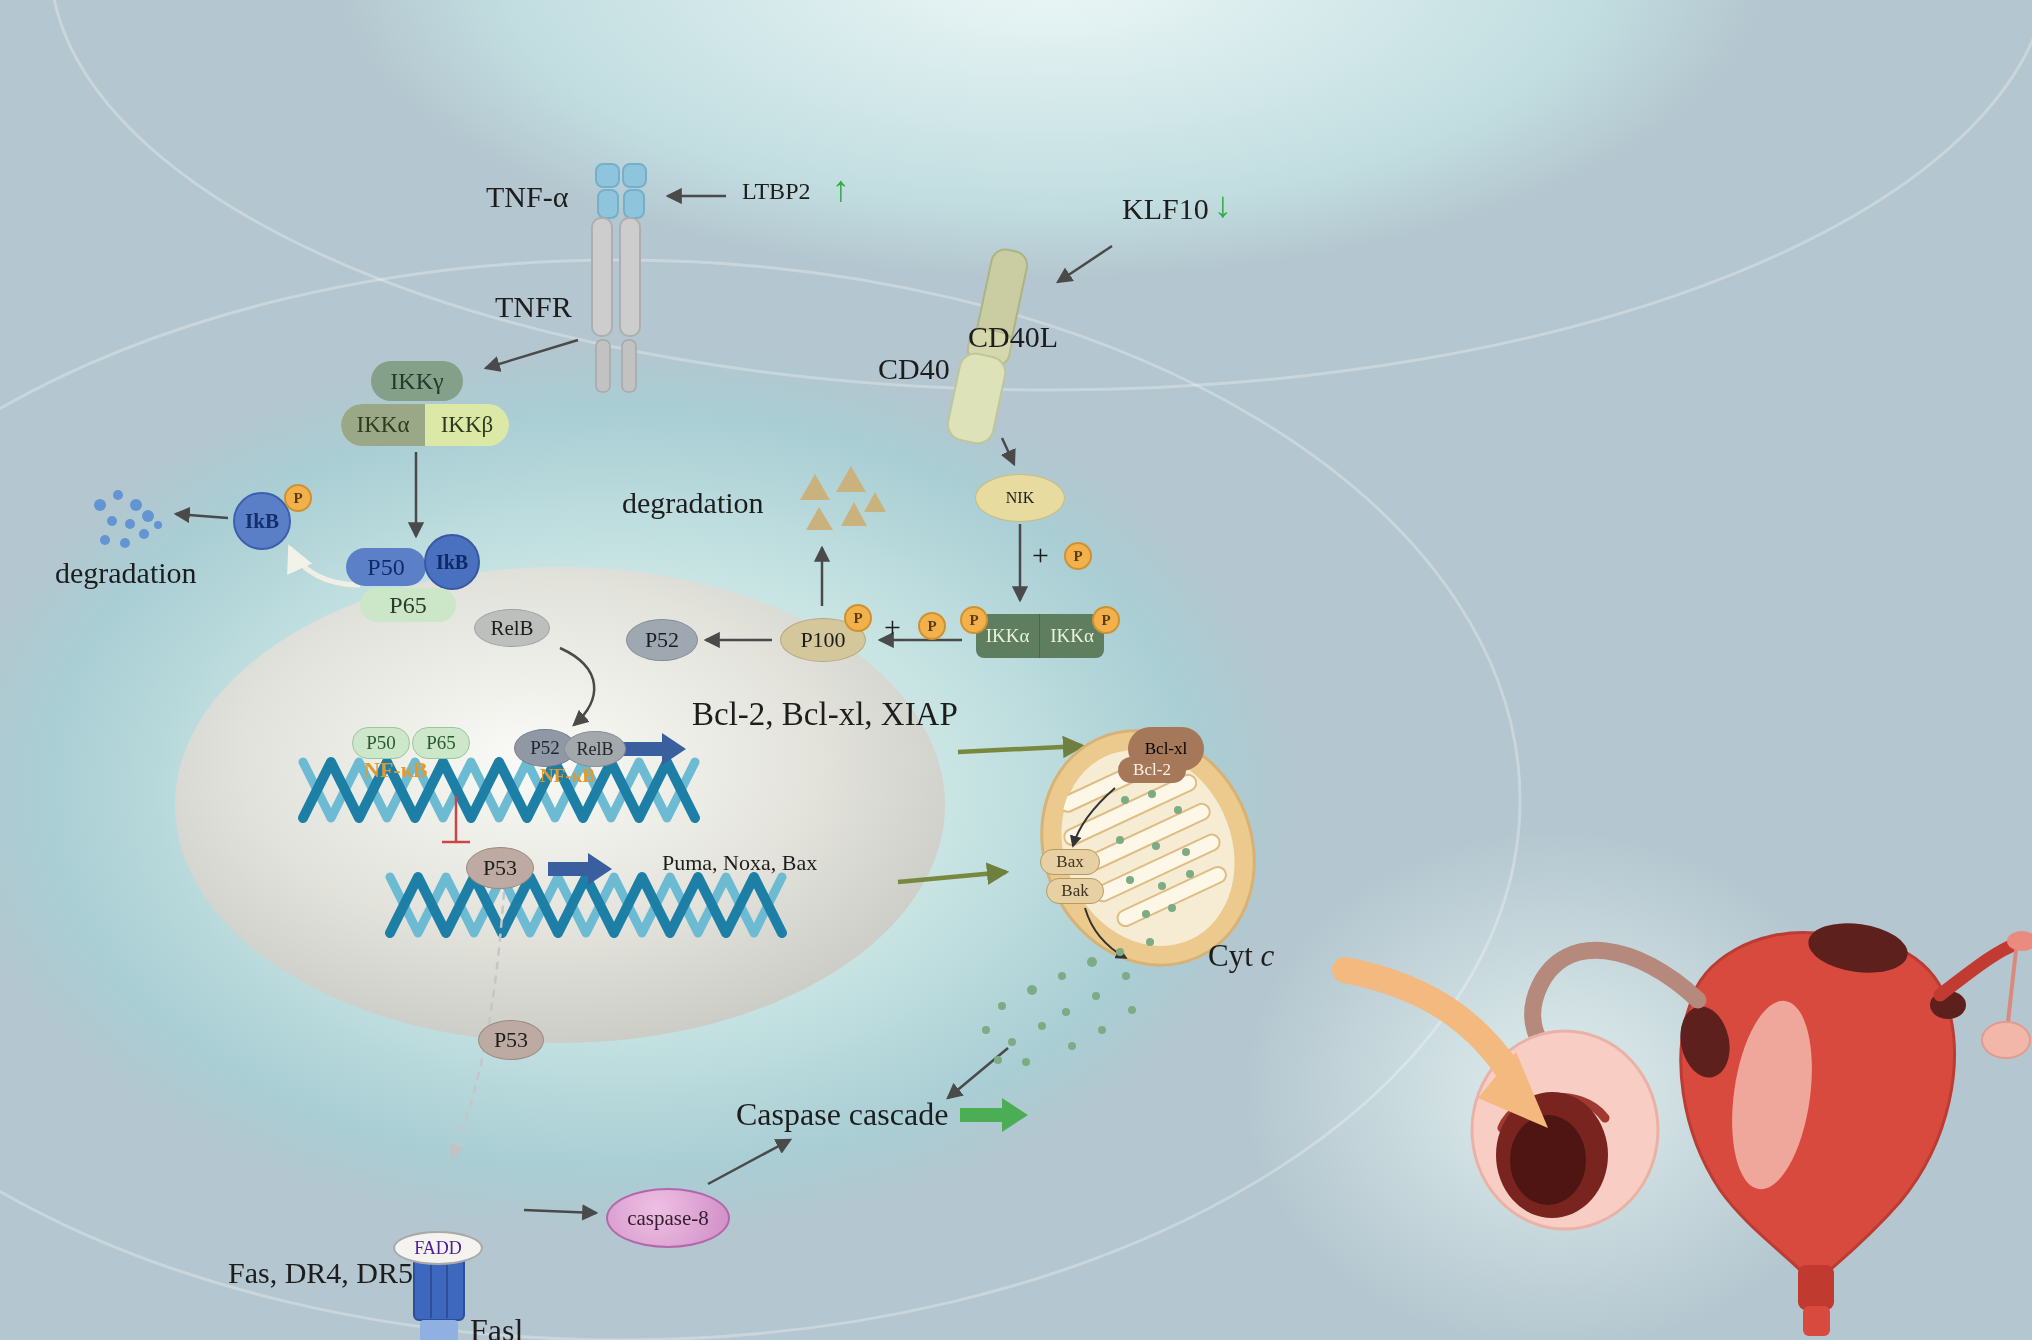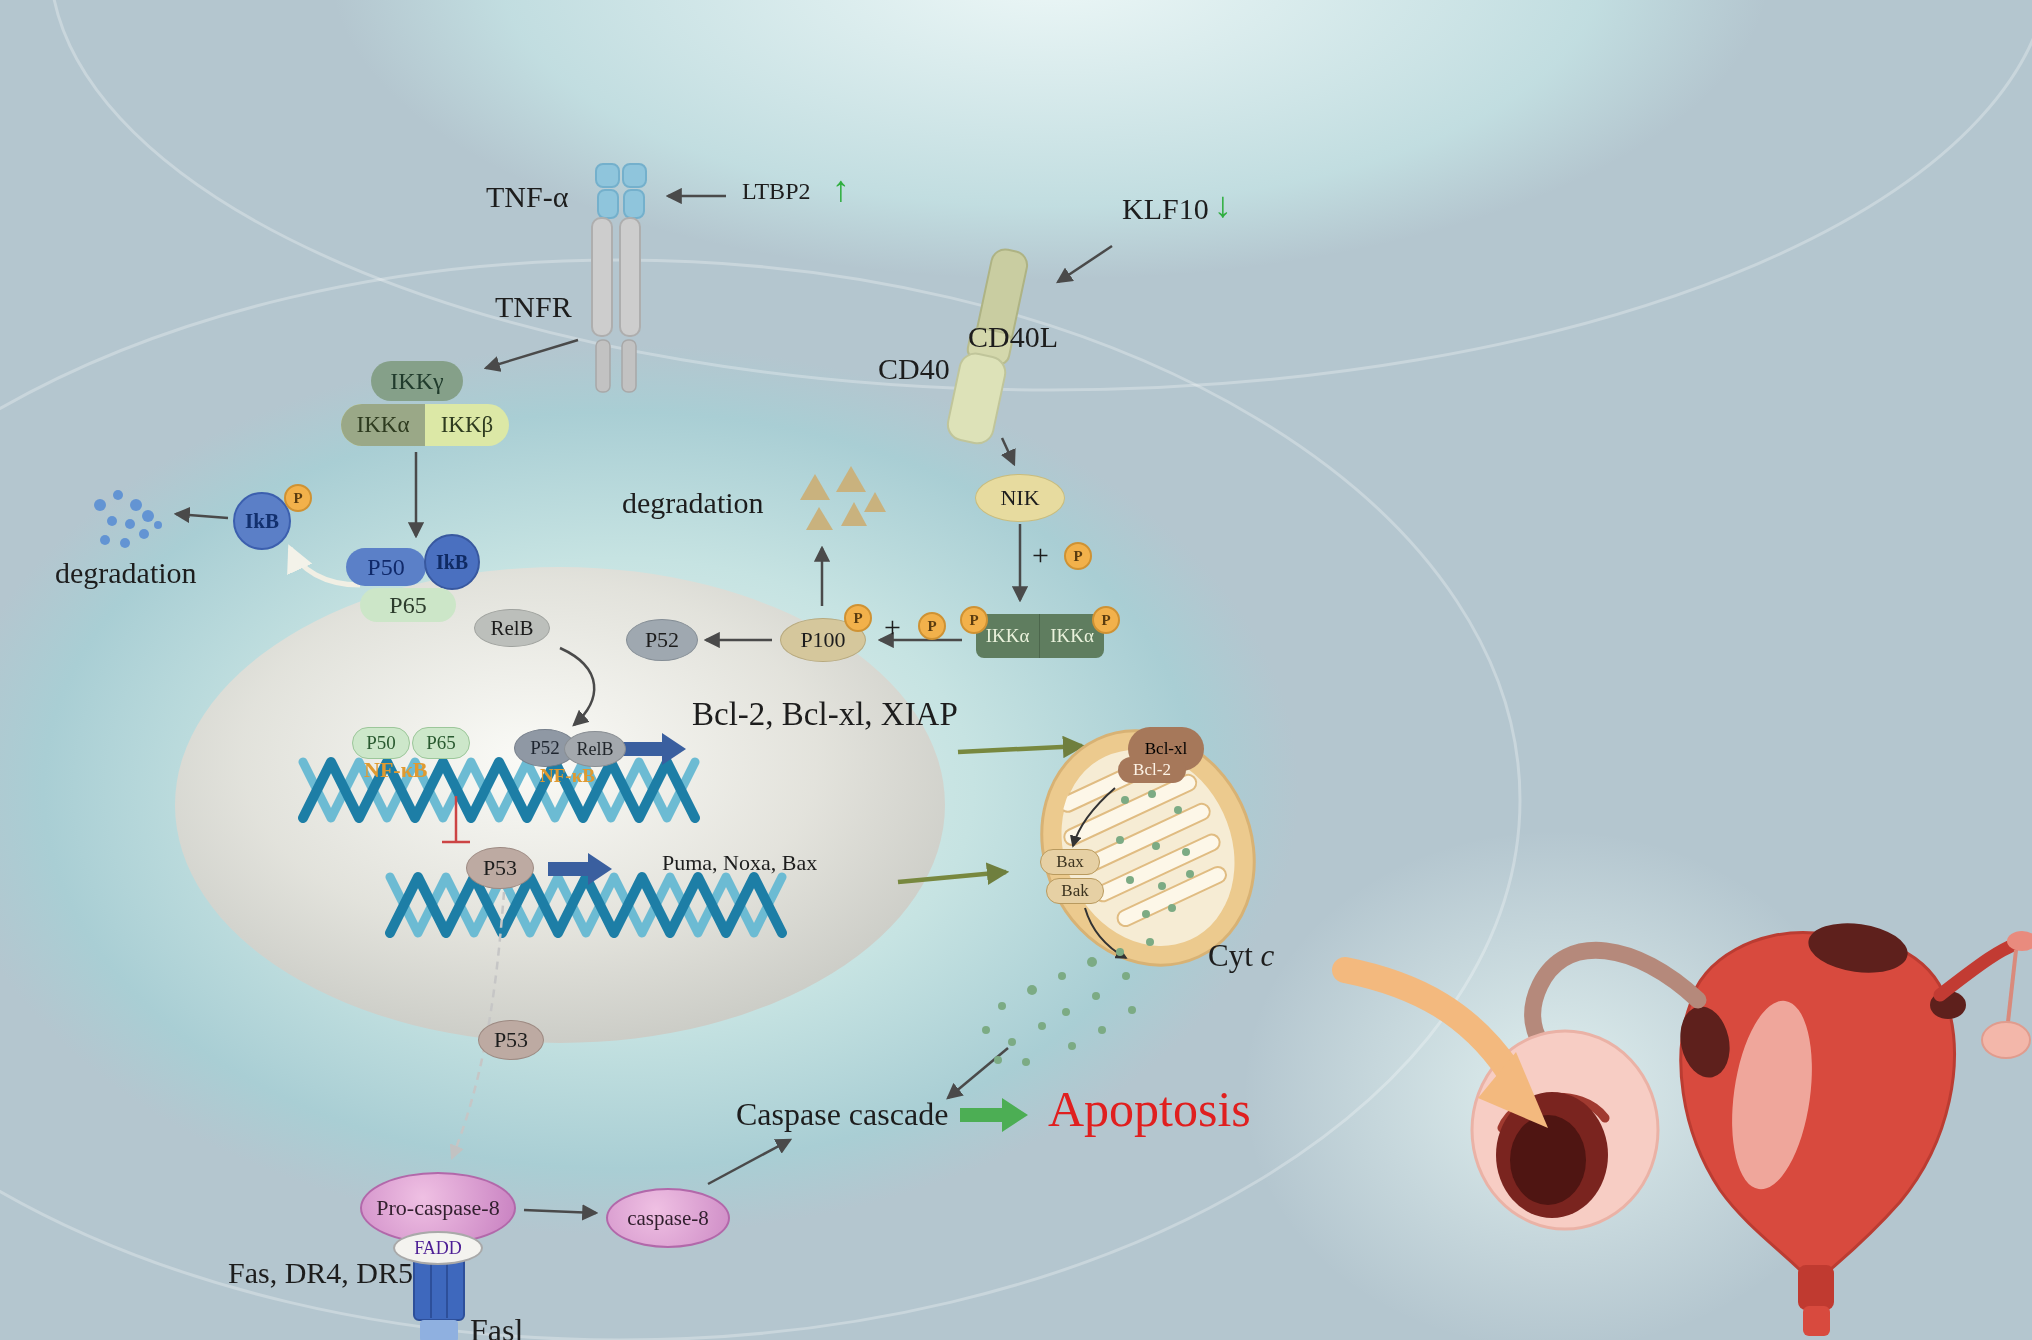--- a/index.html
+++ b/index.html
@@ -238,36 +238,35 @@
   <div class="lbl" style="left:968px; top:300px; font-size:30px;margin-top:20px;">CD40L</div>
   <div class="lbl" style="left:878px; top:352px; font-size:30px;">CD40</div>
   <div class="lbl" style="left:55px; top:556px; font-size:30px;">degradation</div>
   <div class="lbl" style="left:622px; top:486px; font-size:30px;">degradation</div>
   <div class="lbl" style="left:1032px; top:538px; font-size:30px;">+</div>
   <div class="lbl" style="left:884px; top:610px; font-size:30px;">+</div>
   <div class="lbl" style="left:692px; top:696px; font-size:33px;">Bcl-2, Bcl-xl, XIAP</div>
   <div class="lbl" style="left:662px; top:850px; font-size:22px;">Puma, Noxa, Bax</div>
   <div class="lbl" style="left:1208px; top:938px; font-size:31px;"><span>Cyt</span> <span style="font-style:italic">c</span></div>
   <div class="lbl" style="left:736px; top:1096px; font-size:32px;">Caspase cascade</div>
-  <div class="lbl" style="left:1048px; top:1080px; font-size:50px; color:#e01f1f;">Apoptosis</div>
   <div class="lbl" style="left:228px; top:1256px; font-size:30px;">Fas, DR4, DR5</div>
   <div class="lbl" style="left:470px; top:1312px; font-size:32px;">Fasl</div>
 
   <div class="pill" style="left:371px; top:361px; width:92px; height:40px; background:#85a089; color:#203b2c; font-size:24px;">IKKγ</div>
   <div class="pill" style="left:341px; top:404px; width:168px; height:42px; background:#dce8a6; overflow:hidden; color:#2e3b1f;">
     <div class="half" style="width:84px; background:#9aa887; font-size:23px;">IKKα</div>
     <div class="half" style="width:84px; font-size:23px;">IKKβ</div>
   </div>
 
   <div class="pill" style="left:233px; top:492px; width:58px; height:58px; background:#5b7fc7; border:2px solid #3c5fae; color:#12306e; font-size:21px; font-weight:bold;">IkB</div>
   <div class="pill" style="left:346px; top:548px; width:80px; height:38px; background:#5b80c8; color:#10296a; font-size:24px;">P50</div>
   <div class="pill" style="left:424px; top:534px; width:56px; height:56px; background:#4a70c0; border:2px solid #38589f; color:#0f2a63; font-size:20px; font-weight:bold;">IkB</div>
   <div class="pill" style="left:360px; top:588px; width:96px; height:34px; background:#cce6c8; color:#2c3c2c; font-size:24px;">P65</div>
 
-  <div class="pill" style="left:975px; top:474px; width:90px; height:48px; border-radius:50%; background:#e7db9f; border:1px solid #c9bc7d; font-size:22px;">NIK</div>
+  <div class="pill" style="left:975px; top:474px; width:90px; height:48px; border-radius:50%; background:#e7db9f; border:1px solid #c9bc7d; font-size:16px;">NIK</div>
   <div class="pill" style="left:780px; top:618px; width:86px; height:44px; border-radius:50%; background:#d5c79c; border:1px solid #b7a97e; font-size:22px;">P100</div>
   <div class="pill" style="left:626px; top:619px; width:72px; height:42px; border-radius:50%; background:#9fa8b0; border:1px solid #848d95; font-size:22px;">P52</div>
   <div class="pill" style="left:474px; top:609px; width:76px; height:38px; border-radius:50%; background:#bcbfbb; border:1px solid #9fa29e; font-size:21px;">RelB</div>
 
   <div class="pill" style="left:976px; top:614px; width:128px; height:44px; border-radius:8px; background:#5f7d5f; overflow:hidden; color:#eaf2dc;">
     <div class="half" style="width:64px; border-right:1px solid #4c664c; font-size:19px;">IKKα</div>
     <div class="half" style="width:64px; font-size:19px;">IKKα</div>
   </div>
 
   <div class="pcirc" style="left:284px; top:484px;">P</div>
@@ -285,17 +284,16 @@
   <div class="lbl" style="left:540px; top:765px; font-size:19px; font-weight:bold; color:#e09a30;">NF-κB</div>
 
   <div class="pill" style="left:466px; top:847px; width:68px; height:42px; border-radius:50%; background:#bdaaa2; border:1px solid #9d8a82; font-size:22px;">P53</div>
   <div class="pill" style="left:478px; top:1020px; width:66px; height:40px; border-radius:50%; background:#bdaaa2; border:1px solid #9d8a82; font-size:22px;">P53</div>
 
   <div class="pill" style="left:1128px; top:727px; width:76px; height:44px; background:#a6785a; color:#000000; font-size:17px;">Bcl-xl</div>
   <div class="pill" style="left:1118px; top:757px; width:68px; height:26px; background:#a6785a; color:#fdf3e6; font-size:17px;">Bcl-2</div>
   <div class="pill" style="left:1040px; top:849px; width:60px; height:26px; background:#e6d0a4; border:1px solid #b99a5e; color:#3d3420; font-size:17px;">Bax</div>
   <div class="pill" style="left:1046px; top:878px; width:58px; height:26px; background:#e6d0a4; border:1px solid #b99a5e; color:#3d3420; font-size:17px;">Bak</div>
 
-  <div class="pill" style="left:360px; top:1172px; width:156px; height:72px; border-radius:50%; background:radial-gradient(circle at 40% 35%, #efc0e3 0%, #c77fc0 100%); border:2px solid #b268aa; color:#33202f; font-size:22px;">Pro-caspase-8</div>
   <div class="pill" style="left:393px; top:1231px; width:90px; height:34px; border-radius:50%; background:#f4f3ef; border:2px solid #a9a9a9; color:#4c1d95; font-size:18px;">FADD</div>
   <div class="pill" style="left:606px; top:1188px; width:124px; height:60px; border-radius:50%; background:radial-gradient(circle at 40% 35%, #efc0e3 0%, #ce8cc6 100%); border:2px solid #b268aa; color:#33202f; font-size:21px;">caspase-8</div>
 
 </div>
 
 </body></html>

